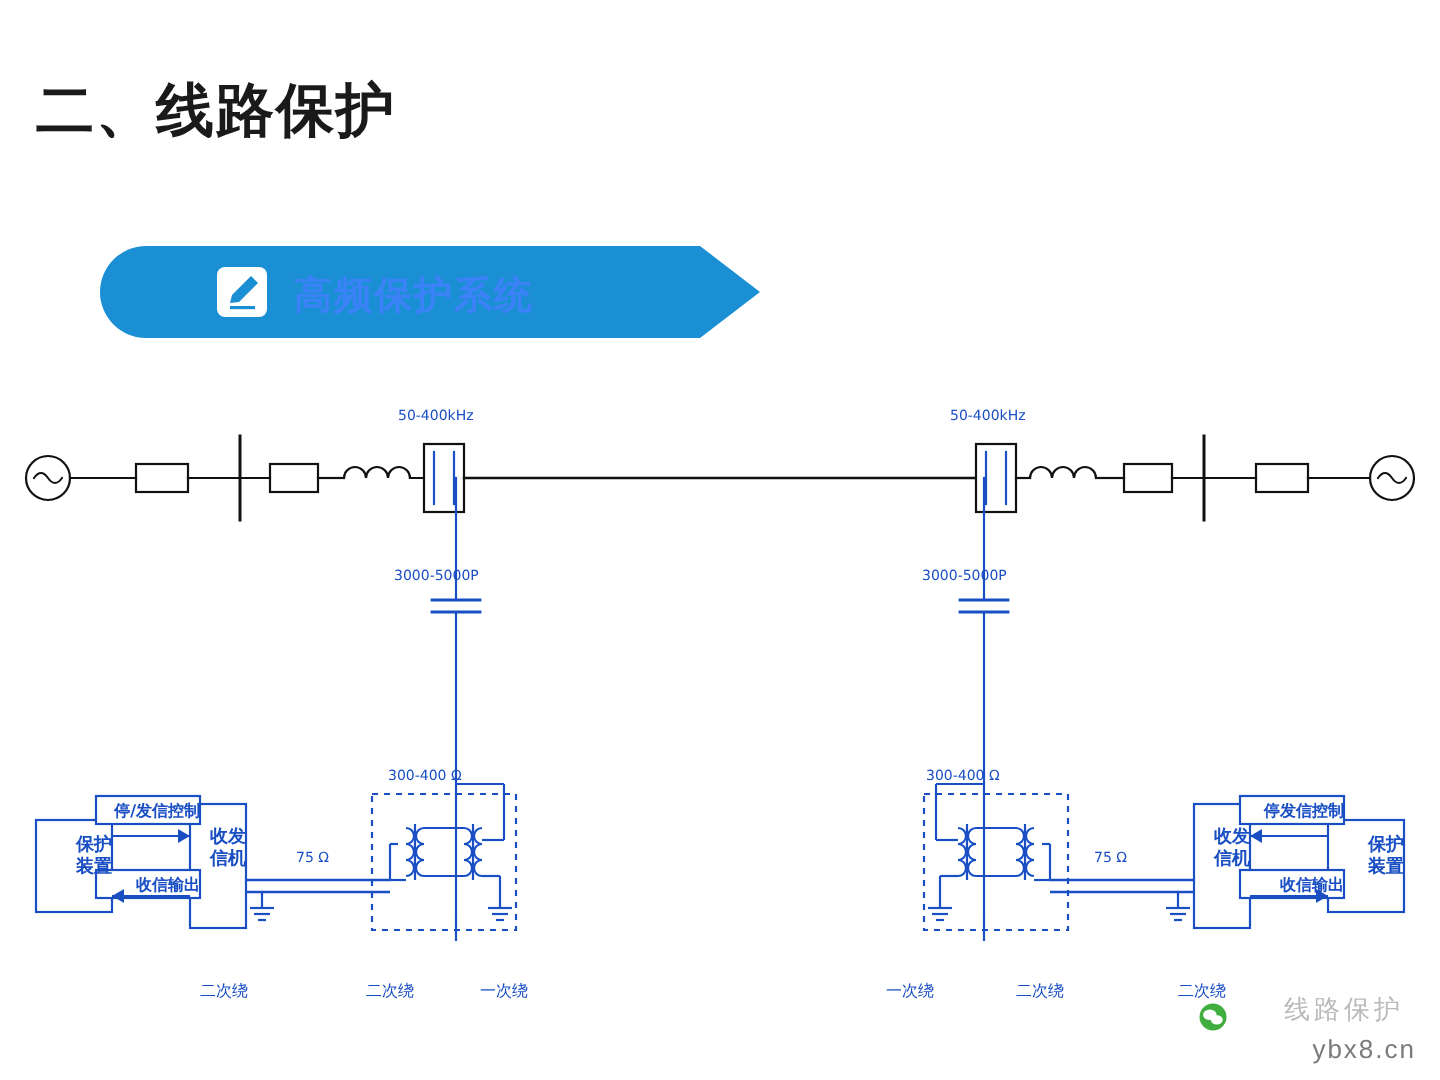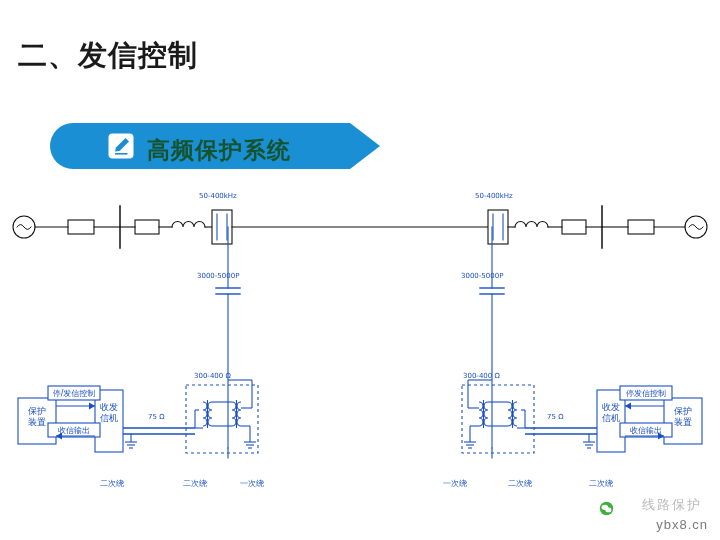--- a/index.html
+++ b/index.html
@@ -19,37 +19,38 @@
   }
 
   
   .banner-wrap{position:absolute;left:50px;top:123px;width:330px;height:46px;}
   .banner-shape{position:absolute;left:0;top:0;width:330px;height:46px;}
   .banner-icon{
     position:absolute;left:57px;top:9px;width:28px;height:28px;
   }
   .banner-text{
     position:absolute;left:97px;top:12px;
-    font-size:23px;font-weight:bold;color:#14532d;letter-spacing:1px;
-    font-family:"DejaVu Sans","Liberation Sans",sans-serif;
-  }
-
-  
-  #diagram{position:absolute;left:0;top:180px;width:588px;height:330px;}
+    font-size:19px;font-weight:bold;color:#3b82f6;letter-spacing:1px;
+    font-family:"DejaVu Sans","Liberation Sans",sans-serif;
+  }
+
+  
+  #diagram{position:absolute;left:0;top:192px;width:588px;height:330px;}
 
   .lbl{
     position:absolute;color:#1a4fc4;font-size:7px;white-space:nowrap;
     font-family:"DejaVu Sans","Liberation Sans",sans-serif;
   }
   .lbl.cn{font-size:8px;}
 
   .boxlabel{
     position:absolute;color:#1a4fc4;font-size:9px;line-height:11px;
-    text-align:center;white-space:nowrap;
-    font-family:"DejaVu Sans","Liberation Sans",sans-serif;
+    text-align:right;white-space:nowrap;
+    font-family:"DejaVu Sans","Liberation Sans",sans-serif;
+    font-weight:bold;
   }
 
   
   .wm{
     position:absolute;right:12px;bottom:8px;
     font-size:13px;color:#7a7a7a;letter-spacing:1px;
     font-family:"Liberation Sans",sans-serif;
     margin-left:36px;
   }
   .wm-cn{
@@ -59,21 +60,21 @@
   }
   .wm-logo{
     position:absolute;right:106px;bottom:24px;width:15px;height:15px;
   }
 </style>
 </head>
 <body>
 
 <div id="root">
 
-  <div class="page-title">二、发信控制</div>
+  <div class="page-title">二、线路保护</div>
 
   <div class="banner-wrap">
     <svg class="banner-shape" viewBox="0 0 330 46">
       <path d="M23,0 H300 L330,23 L300,46 H23 A23,23 0 0 1 23,0 Z" fill="#1a8fd4"></path>
     </svg>
     <svg class="banner-icon" viewBox="0 0 28 28">
       <rect x="1.5" y="1.5" width="25" height="25" rx="4" fill="#ffffff"></rect>
       <path d="M8 19.5 L9 15.5 L18.5 6 L22 9.5 L12.5 19 Z" fill="#1a8fd4"></path>
       <path d="M8 21.8 H20.5" stroke="#1a8fd4" stroke-width="1.6" fill="none"></path>
     </svg>

